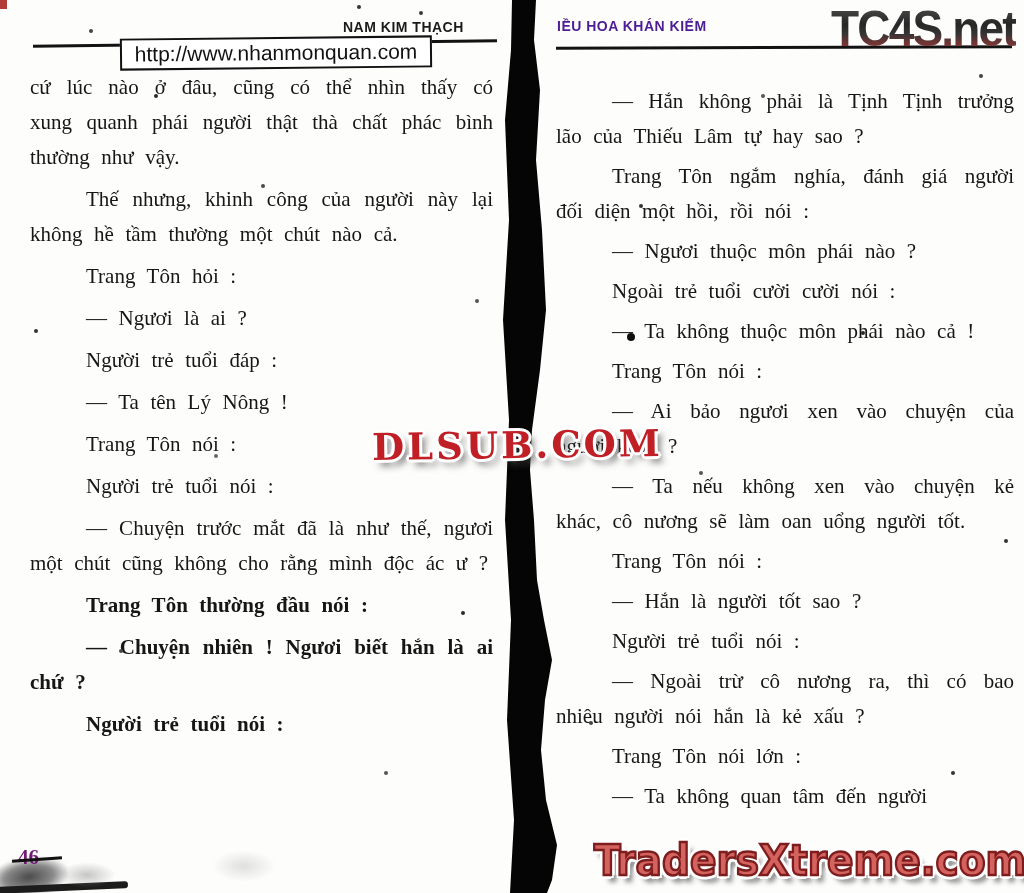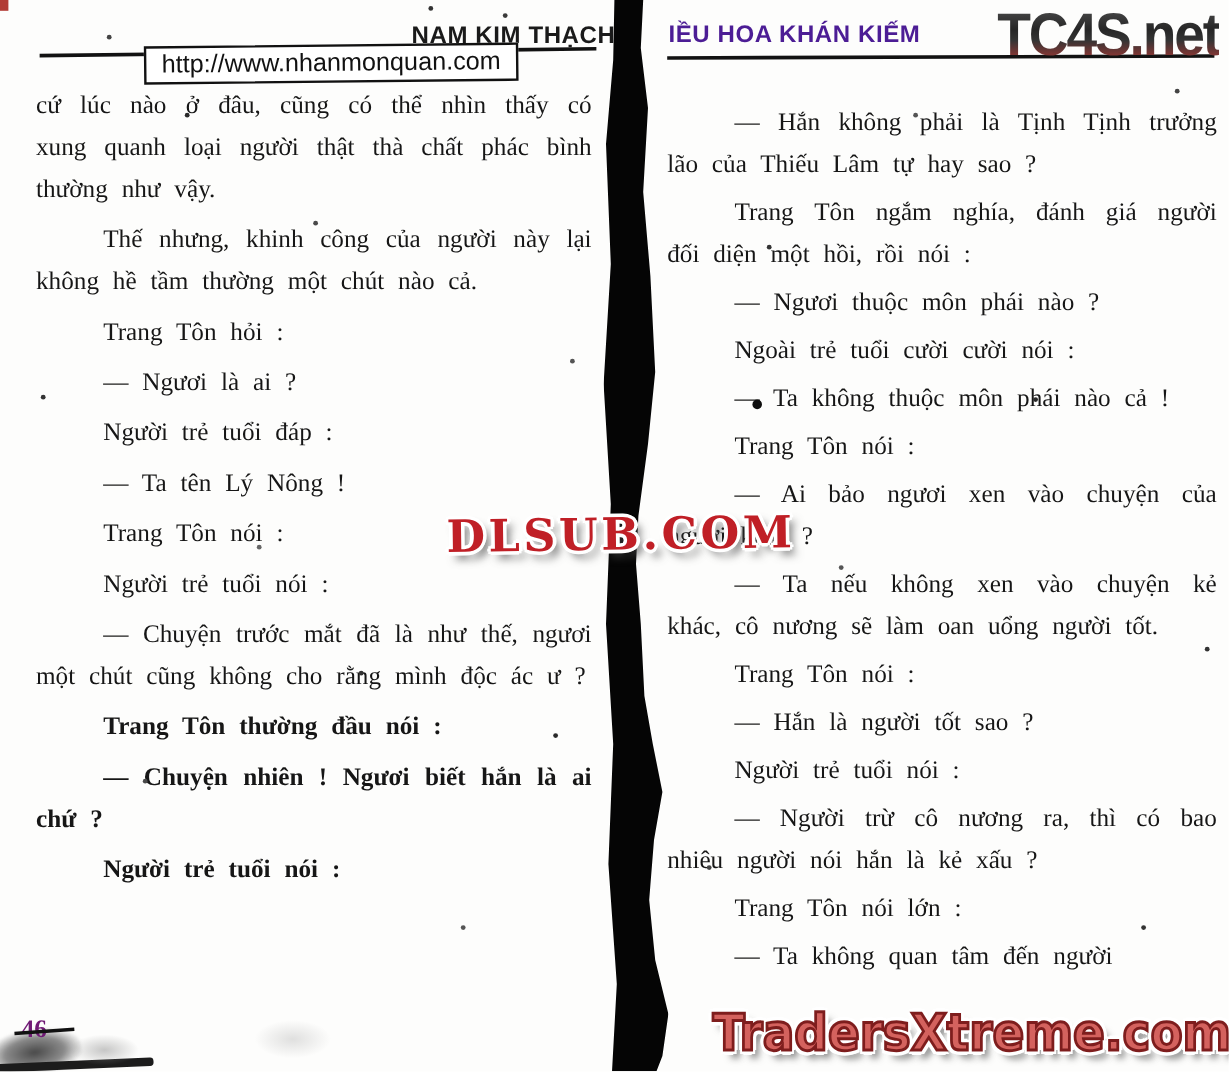--- a/index.html
+++ b/index.html
@@ -16,21 +16,21 @@
   }
   #left-col{ left:30px; top:70px; width:463px; }
   #right-col{ left:556px; top:84px; width:458px; }
   .para{ line-height:35px; margin:0 0 7px 0; word-spacing:0.30em; }
   #right-col .para{ margin-bottom:5px; }
   .indent{ text-indent:56px; }
   .bold{ font-weight:bold; }
   
   .running-head{
     position:absolute; font-family:"Liberation Sans", sans-serif;
-    font-weight:bold; font-size:20px; letter-spacing:.5px; color:#1a1a1a;
+    font-weight:bold; font-size:14px; letter-spacing:.5px; color:#1a1a1a;
     z-index:3; white-space:nowrap;
   }
   #head-left{ left:343px; top:19px; }
   #head-right{ left:557px; top:18px; color:#4c1d95; }
   .head-rule{ position:absolute; background:#121212; z-index:2; }
   #rule-left{ left:33px; top:42px; width:464px; height:3px; transform:rotate(-0.7deg); }
   #rule-right{ left:556px; top:46px; width:456px; height:3px; transform:rotate(-0.2deg); }
   
   #url-box{
     position:absolute; left:120px; top:37px; width:308px; height:28px;
@@ -143,21 +143,21 @@
   <div id="head-left" class="running-head">NAM KIM THẠCH</div>
   <div id="rule-left" class="head-rule"></div>
   <div id="head-right" class="running-head">IỀU HOA KHÁN KIẾM</div>
   <div id="rule-right" class="head-rule"></div>
 
   <div id="url-box">
     <span>http://www.nhanmonquan.com</span>
   </div>
 
   <div id="left-col" class="text-col">
-    <div class="para">cứ lúc nào ở đâu, cũng có thể nhìn thấy có xung quanh loại người thật thà chất phác bình thường như vậy.</div>
+    <div class="para">cứ lúc nào ở đâu, cũng có thể nhìn thấy có xung quanh phái người thật thà chất phác bình thường như vậy.</div>
     <div class="para indent">Thế nhưng, khinh công của người này lại không hề tầm thường một chút nào cả.</div>
     <div class="para indent">Trang Tôn hỏi :</div>
     <div class="para indent">— Ngươi là ai ?</div>
     <div class="para indent">Người trẻ tuổi đáp :</div>
     <div class="para indent">— Ta tên Lý Nông !</div>
     <div class="para indent">Trang Tôn nói :</div>
     <div class="para indent">Người trẻ tuổi nói :</div>
     <div class="para indent">— Chuyện trước mắt đã là như thế, ngươi một chút cũng không cho rằng mình độc ác ư ?</div>
     <div class="para indent bold">Trang Tôn thường đầu nói :</div>
     <div class="para indent bold">— Chuyện nhiên ! Ngươi biết hắn là ai chứ ?</div>
@@ -169,21 +169,21 @@
     <div class="para indent">Trang Tôn ngắm nghía, đánh giá người đối diện một hồi, rồi nói :</div>
     <div class="para indent">— Ngươi thuộc môn phái nào ?</div>
     <div class="para indent">Ngoài trẻ tuổi cười cười nói :</div>
     <div class="para indent">— Ta không thuộc môn phái nào cả !</div>
     <div class="para indent">Trang Tôn nói :</div>
     <div class="para indent">— Ai bảo ngươi xen vào chuyện của người khác ?</div>
     <div class="para indent">— Ta nếu không xen vào chuyện kẻ khác, cô nương sẽ làm oan uổng người tốt.</div>
     <div class="para indent">Trang Tôn nói :</div>
     <div class="para indent">— Hắn là người tốt sao ?</div>
     <div class="para indent">Người trẻ tuổi nói :</div>
-    <div class="para indent">— Người trừ cô nương ra, thì có bao nhiêu người nói hắn là kẻ xấu ?</div>
+    <div class="para indent">— Ngoài trừ cô nương ra, thì có bao nhiêu người nói hắn là kẻ xấu ?</div>
     <div class="para indent">Trang Tôn nói lớn :</div>
     <div class="para indent">— Ta không quan tâm đến người</div>
   </div>
 
   <div id="gutter"></div>
 
   <div id="wm-tc4s">TC4S.net</div>
   <div id="wm-dlsub">DLSUB.COM</div>
   <div id="wm-traders">TradersXtreme.com</div>
 

